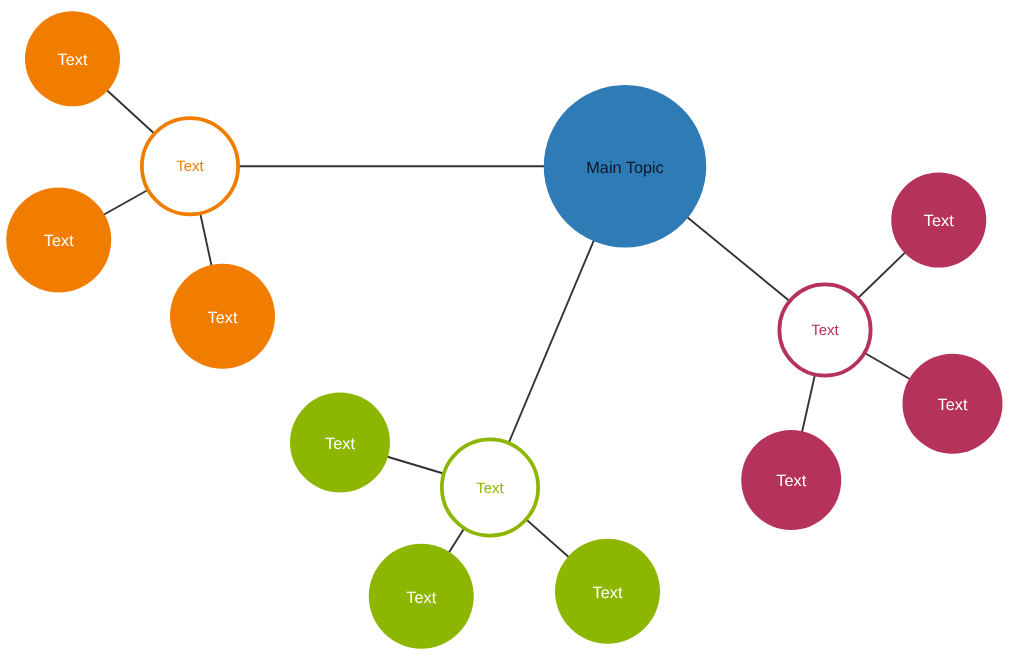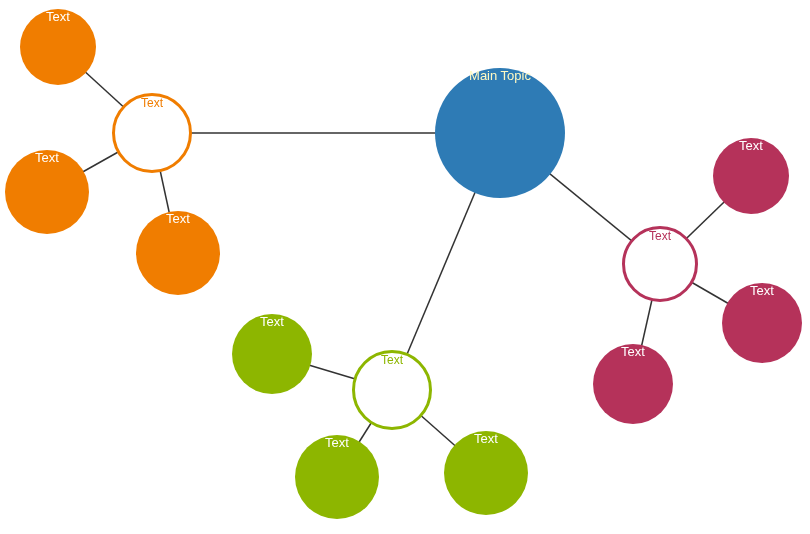--- a/index.html
+++ b/index.html
@@ -19,21 +19,21 @@
       position: absolute;
       top: 0; left: 0;
       width: 810px;
       height: 534px;
       pointer-events: none;
     }
     .node {
       position: absolute;
       border-radius: 50%;
       display: flex;
-      align-items: flex-start;
+      align-items: center;
       justify-content: center;
       text-align: center;
       font-size: 13px;
       font-weight: 500;
       color: #fff;
       transform: translate(-50%, -50%);
     }
     .node.outline {
       background: #fff;
       font-size: 12px;
@@ -50,21 +50,21 @@
       <line x1="152" y1="133" x2="178" y2="253" stroke="#333" stroke-width="1.5"></line>
       <line x1="500" y1="133" x2="392" y2="390" stroke="#333" stroke-width="1.5"></line>
       <line x1="392" y1="390" x2="272" y2="354" stroke="#333" stroke-width="1.5"></line>
       <line x1="392" y1="390" x2="337" y2="477" stroke="#333" stroke-width="1.5"></line>
       <line x1="392" y1="390" x2="486" y2="473" stroke="#333" stroke-width="1.5"></line>
       <line x1="500" y1="133" x2="660" y2="264" stroke="#333" stroke-width="1.5"></line>
       <line x1="660" y1="264" x2="751" y2="176" stroke="#333" stroke-width="1.5"></line>
       <line x1="660" y1="264" x2="762" y2="323" stroke="#333" stroke-width="1.5"></line>
       <line x1="660" y1="264" x2="633" y2="384" stroke="#333" stroke-width="1.5"></line>
     </svg>
-<div class="node" style="left: 500px; top: 133px; width: 130px; height: 130px; color: #fef9c3; background: rgb(46, 123, 181);">
+<div class="node" style="left: 500px; top: 133px; width: 130px; height: 130px; color: #0f172a; background: rgb(46, 123, 181);">
       <span>Main Topic</span>
     </div>
     <div class="node outline" style="left: 152px; top: 133px; width: 80px; height: 80px; color: rgb(240, 125, 0); border: 3px solid rgb(240, 125, 0); background: rgb(255, 255, 255);">
       <span>Text</span>
     </div>
     <div class="node" style="left: 58px; top: 47px; width: 76px; height: 76px; color: rgb(255, 255, 255); background: rgb(240, 125, 0);">
       <span>Text</span>
     </div>
     <div class="node" style="left: 47px; top: 192px; width: 84px; height: 84px; color: rgb(255, 255, 255); background: rgb(240, 125, 0);">
       <span>Text</span>

